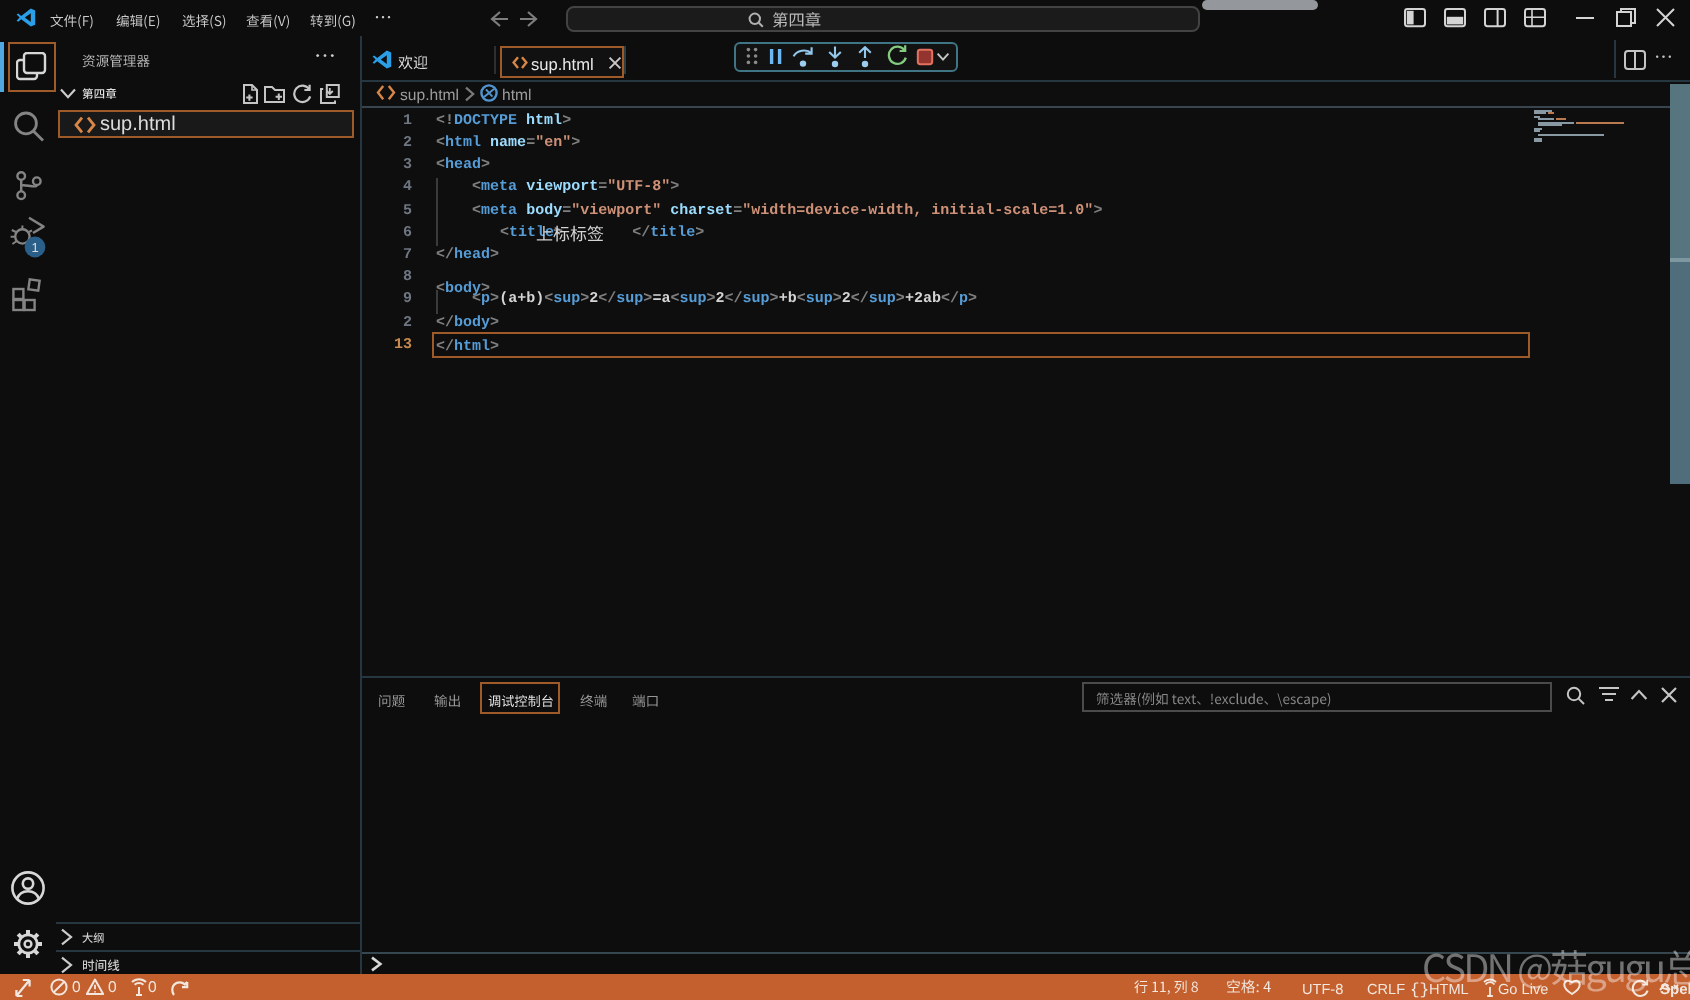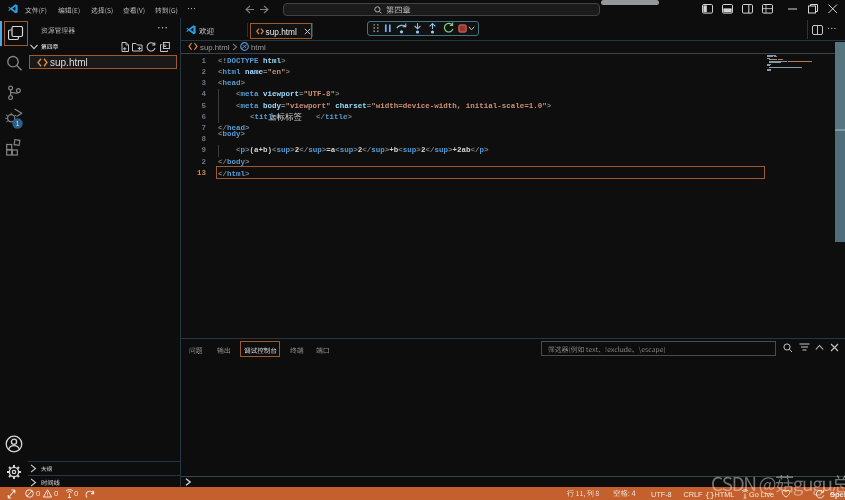--- a/index.html
+++ b/index.html
@@ -263,21 +263,21 @@
 <div class="abs mono" style="top:156.6px;left:181px;width:25px;text-align:right;color:#6e7681">2</div>
 <div class="abs mono" style="top:167.8px;left:181px;width:25px;text-align:right;color:#c98a4e">13</div>
 <div class="abs" style="left:216px;top:166.2px;width:549px;height:12.6px;background:transparent;border:1px solid #9e5a28"></div>
 <div class="abs mono" style="top:55.8px;left:218px"><span class="pun">&lt;!</span><span class="tag">DOCTYPE</span> <span class="attr">html</span><span class="pun">&gt;</span></div>
 <div class="abs mono" style="top:67.0px;left:218px"><span class="pun">&lt;</span><span class="tag">html</span> <span class="attr">name</span><span class="pun">=</span><span class="str">"en"</span><span class="pun">&gt;</span></div>
 <div class="abs mono" style="top:78.19999999999999px;left:218px"><span class="pun">&lt;</span><span class="tag">head</span><span class="pun">&gt;</span></div>
 <div class="abs mono" style="top:89.39999999999999px;left:218px">    <span class="pun">&lt;</span><span class="tag">meta</span> <span class="attr">viewport</span><span class="pun">=</span><span class="str">"UTF-8"</span><span class="pun">&gt;</span></div>
 <div class="abs mono" style="top:100.6px;left:218px">    <span class="pun">&lt;</span><span class="tag">meta</span> <span class="attr">body</span><span class="pun">=</span><span class="str">"viewport"</span> <span class="attr">charset</span><span class="pun">=</span><span class="str">"width=device-width, initial-scale=1.0"</span><span class="pun">&gt;</span></div>
 <div class="abs mono" style="top:111.8px;left:232px">    <span class="pun">&lt;</span><span class="tag">title</span><span class="pun">&gt;</span><span style="display:inline-block;width:34.5px"></span><span class="pun">&lt;/</span><span class="tag">title</span><span class="pun">&gt;</span></div>
 <div class="abs mono" style="top:122.99999999999999px;left:218px"><span class="pun">&lt;/</span><span class="tag">head</span><span class="pun">&gt;</span></div>
-<div class="abs mono" style="top:129px;left:218px"><span class="pun">&lt;</span><span class="tag">body</span><span class="pun">&gt;</span></div>
+<div class="abs mono" style="top:140px;left:218px"><span class="pun">&lt;</span><span class="tag">body</span><span class="pun">&gt;</span></div>
 <div class="abs mono" style="top:145.39999999999998px;left:218px">    <span class="pun">&lt;</span><span class="tag">p</span><span class="pun">&gt;</span><span class="txt">(a+b)</span><span class="pun">&lt;</span><span class="tag">sup</span><span class="pun">&gt;</span><span class="txt">2</span><span class="pun">&lt;/</span><span class="tag">sup</span><span class="pun">&gt;</span><span class="txt">=a</span><span class="pun">&lt;</span><span class="tag">sup</span><span class="pun">&gt;</span><span class="txt">2</span><span class="pun">&lt;/</span><span class="tag">sup</span><span class="pun">&gt;</span><span class="txt">+b</span><span class="pun">&lt;</span><span class="tag">sup</span><span class="pun">&gt;</span><span class="txt">2</span><span class="pun">&lt;/</span><span class="tag">sup</span><span class="pun">&gt;</span><span class="txt">+2ab</span><span class="pun">&lt;/</span><span class="tag">p</span><span class="pun">&gt;</span></div>
 <div class="abs mono" style="top:156.6px;left:218px"><span class="pun">&lt;/</span><span class="tag">body</span><span class="pun">&gt;</span></div>
 <div class="abs mono" style="top:169px;left:218px"><span class="pun">&lt;/</span><span class="tag">html</span><span class="pun">&gt;</span></div>
 <svg style="position:absolute;left:268px;top:111.2px;overflow:visible" width="36" height="13">
       <path transform="translate(0,9)" d="M3.6 -7.0V-0.4H0.4V0.3H8.1V-0.4H4.3V-3.7H7.5V-4.4H4.3V-7.0Z M12.5 -6.5V-5.9H16.2V-6.5ZM15.1 -2.8C15.5 -1.9 15.9 -0.8 16 -0.1L16.6 -0.3C16.5 -1 16.1 -2.1 15.7 -2.9ZM12.7 -2.9C12.5 -2 12.1 -1.1 11.6 -0.5C11.7 -0.4 12 -0.2 12.1 -0.2C12.6 -0.8 13 -1.8 13.3 -2.8ZM12.1 -4.5V-3.9H13.9V-0.2C13.9 -0 13.9 -0 13.7 0.0C13.6 0 13.2 0 12.8 -0.0C12.9 0.2 13 0.5 13 0.6C13.6 0.6 14 0.6 14.2 0.5C14.5 0.4 14.6 0.2 14.6 -0.1V-3.9H16.6V-4.5ZM10.2 -7.1V-5.3H8.9V-4.7H10.1C9.8 -3.7 9.2 -2.5 8.7 -1.8C8.8 -1.7 9 -1.4 9.1 -1.2C9.5 -1.8 9.9 -2.7 10.2 -3.6V0.7H10.9V-3.8C11.1 -3.4 11.5 -2.8 11.6 -2.6L12 -3.1C11.8 -3.3 11.1 -4.2 10.9 -4.5V-4.7H12.0V-5.3H10.9V-7.1Z M21 -6.5V-5.9H24.7V-6.5ZM23.6 -2.8C24 -1.9 24.4 -0.8 24.5 -0.1L25.1 -0.3C25 -1 24.6 -2.1 24.2 -2.9ZM21.2 -2.9C21 -2 20.6 -1.1 20.1 -0.5C20.2 -0.4 20.5 -0.2 20.6 -0.2C21.1 -0.8 21.5 -1.8 21.8 -2.8ZM20.6 -4.5V-3.9H22.4V-0.2C22.4 -0 22.4 -0 22.2 0.0C22.1 0 21.7 0 21.3 -0.0C21.4 0.2 21.5 0.5 21.5 0.6C22.1 0.6 22.5 0.6 22.7 0.5C23 0.4 23.1 0.2 23.1 -0.1V-3.9H25.1V-4.5ZM18.7 -7.1V-5.3H17.4V-4.7H18.6C18.3 -3.7 17.7 -2.5 17.2 -1.8C17.3 -1.7 17.5 -1.4 17.6 -1.2C18 -1.8 18.4 -2.7 18.7 -3.6V0.7H19.4V-3.8C19.6 -3.4 20 -2.8 20.1 -2.6L20.5 -3.1C20.3 -3.3 19.6 -4.2 19.4 -4.5V-4.7H20.5V-5.3H19.4V-7.1Z M29.1 -2.4C29.4 -1.8 29.7 -1.1 29.9 -0.6L30.4 -0.9C30.3 -1.3 29.9 -2 29.6 -2.6ZM27 -2.1C27.4 -1.6 27.8 -0.9 27.9 -0.5L28.5 -0.7C28.3 -1.2 27.9 -1.9 27.5 -2.4ZM31.5 -3.4H28.0V-2.9H31.5ZM30.4 -7.2C30.2 -6.6 29.8 -6 29.3 -5.6C29.4 -5.5 29.6 -5.4 29.7 -5.3C28.8 -4.4 27.2 -3.6 25.8 -3.1C25.9 -3 26.1 -2.8 26.2 -2.6C26.8 -2.8 27.4 -3.1 28 -3.4C28.6 -3.8 29.2 -4.2 29.8 -4.6C30.7 -3.8 32.1 -3.1 33.3 -2.7C33.4 -2.9 33.6 -3.1 33.7 -3.2C32.4 -3.6 30.9 -4.3 30.1 -5.0L30.3 -5.2L30 -5.3C30.1 -5.5 30.2 -5.7 30.4 -5.9H31.2C31.4 -5.5 31.7 -5 31.8 -4.7L32.4 -4.9C32.3 -5.2 32.1 -5.5 31.8 -5.9H33.5V-6.4H30.7C30.8 -6.6 30.9 -6.8 31 -7.0ZM27.1 -7.2C26.8 -6.3 26.3 -5.5 25.8 -5.0C26 -4.9 26.2 -4.7 26.3 -4.6C26.6 -4.9 26.9 -5.4 27.2 -5.9H27.5C27.8 -5.5 28 -5 28 -4.7L28.6 -4.9C28.5 -5.2 28.4 -5.5 28.2 -5.9H29.6V-6.4H27.4C27.5 -6.6 27.6 -6.8 27.7 -7.0ZM32 -2.5C31.6 -1.7 31.1 -0.8 30.6 -0.1H26.0V0.5H33.4V-0.1H31.3C31.7 -0.8 32.2 -1.6 32.5 -2.4Z" fill="#d4d4d4"></path>
     </svg>
 <div class="abs" style="left:767.0px;top:54.6px;width:8.7px;height:1px;background:#8899a4;"></div>
 <div class="abs" style="left:767.0px;top:56.15px;width:6px;height:1px;background:#8899a4;"></div>
 <div class="abs" style="left:774.0px;top:56.15px;width:3px;height:1px;background:#b97a50;"></div>
 <div class="abs" style="left:767.0px;top:57.699999999999996px;width:3.4799999999999995px;height:1px;background:#8899a4;"></div>

